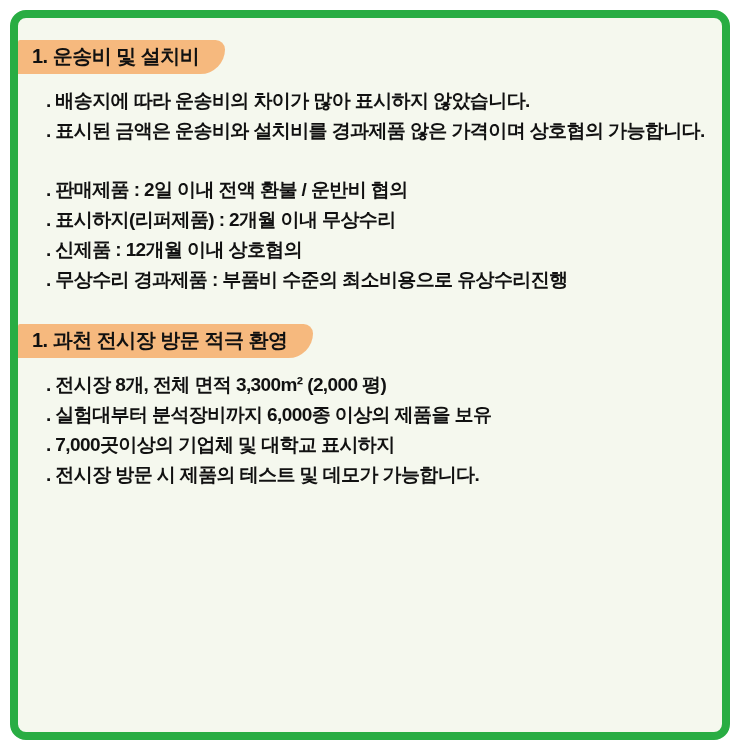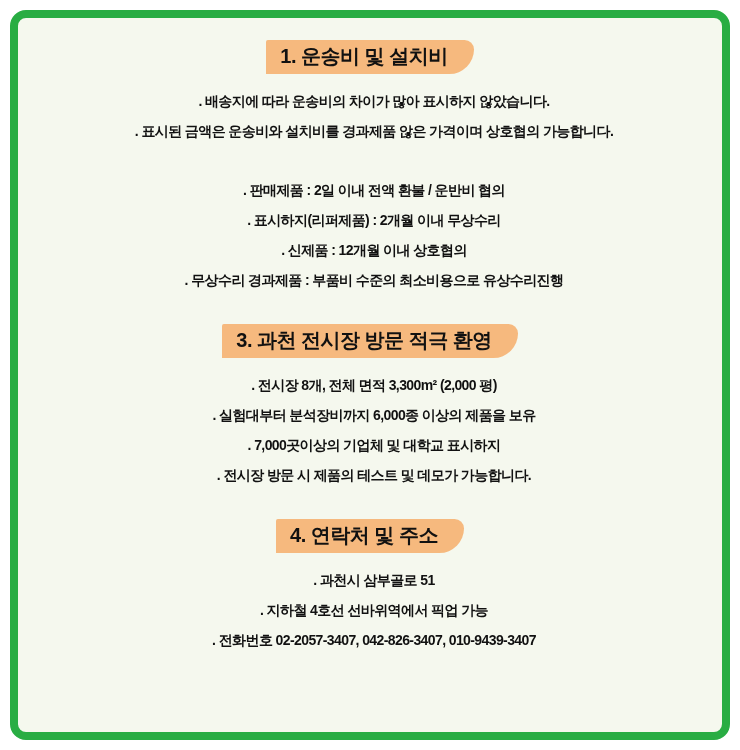--- a/index.html
+++ b/index.html
@@ -1,15 +1,15 @@
 <!DOCTYPE html>
 <html style="--frame-green: #29AD43; --panel-background: #F5F8EE; --band-orange: #F6B97E; --text: #111111;"><head>
 <meta charset="utf-8">
 <style>
-  * { box-sizing: border-box; text-align: center; }
+  * { box-sizing: border-box; }
   html, body {
     margin: 0;
     padding: 0;
     width: 740px;
     height: 750px;
     background: #ffffff;
     font-family: "Liberation Sans", "DejaVu Sans", sans-serif;
   }
   .frame {
     position: absolute;
@@ -36,21 +36,21 @@
     margin: 0 0 12px 0;
     font-size: 20px;
     font-weight: bold;
     color: var(--text, #111111);
     letter-spacing: -0.5px;
   }
   .section p {
     margin: 0;
     padding-left: 28px;
     padding-right: 20px;
-    font-size: 14px;
+    font-size: 19px;
     font-weight: bold;
     line-height: 30px;
     color: var(--text, #111111);
     letter-spacing: -0.6px;
     white-space: nowrap;
   }
 </style>
 </head>
 <body>
 
@@ -67,31 +67,23 @@
 
     <div class="section">
       <p>. 판매제품 : 2일 이내 전액 환불 / 운반비 협의</p>
       <p>. 표시하지(리퍼제품) : 2개월 이내 무상수리</p>
       <p>. 신제품 : 12개월 이내 상호협의</p>
       <p>. 무상수리 경과제품 : 부품비 수준의 최소비용으로 유상수리진행</p>
     </div>
 
     <div class="section">
       <div class="band">
-        <span>3. 과천 전시장 방문 적극 환영</span>
+        <span>1. 과천 전시장 방문 적극 환영</span>
       </div>
       <p>. 전시장 8개, 전체 면적 3,300m² (2,000 평)</p>
       <p>. 실험대부터 분석장비까지 6,000종 이상의 제품을 보유</p>
       <p>. 7,000곳이상의 기업체 및 대학교 표시하지</p>
       <p>. 전시장 방문 시 제품의 테스트 및 데모가 가능합니다.</p>
     </div>
 
-    <div class="section">
-      <div class="band">
-        <span>4. 연락처 및 주소</span>
-      </div>
-      <p>. 과천시 삼부골로 51</p>
-      <p>. 지하철 4호선 선바위역에서 픽업 가능</p>
-      <p>. 전화번호 02-2057-3407, 042-826-3407, 010-9439-3407</p>
-    </div>
 
   </div>
 </div>
 
 </body></html>

